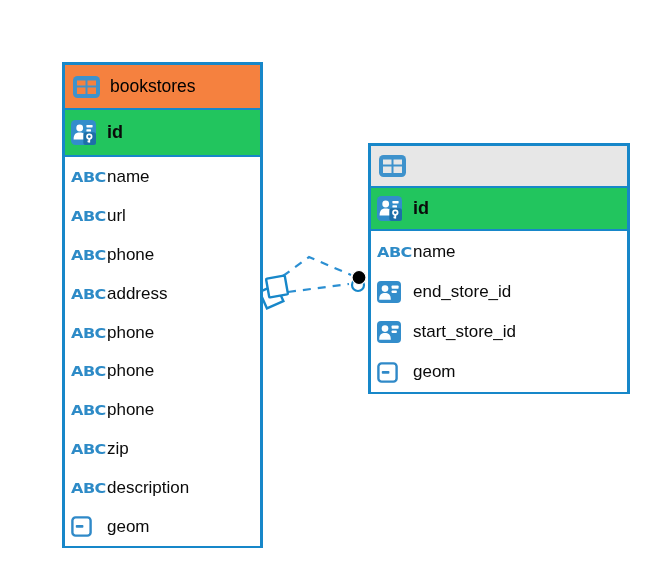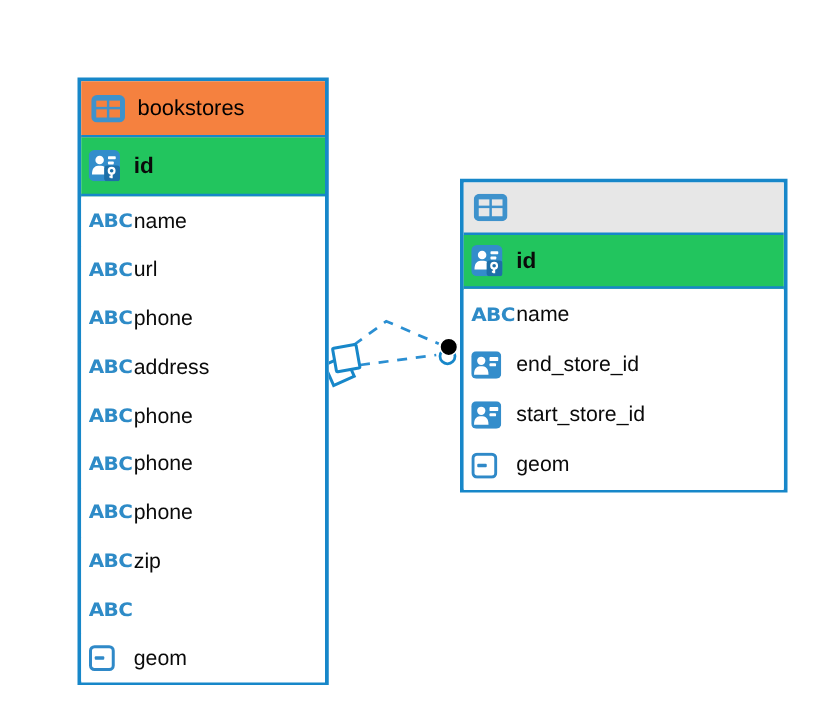--- a/index.html
+++ b/index.html
@@ -127,20 +127,21 @@
       <div class="col-row">
         <span class="icon-cell">
             <span class="abc-icon">ABC</span>
           </span>
         <span class="label">zip</span>
       </div>
       <div class="col-row">
         <span class="icon-cell">
             <span class="abc-icon">ABC</span>
           </span>
+        <span class="label">description</span>
       </div>
       <div class="col-row">
         <span class="icon-cell">
           <svg width="21" height="21" viewBox="0 0 21 21">
             <rect x="1.4" y="1.4" width="18.2" height="18.2" rx="3.2" fill="#fff" stroke="#2F89C8" stroke-width="2.4"></rect>
             <rect x="4.8" y="9" width="7.6" height="2.8" rx="0.8" fill="#2F89C8"></rect>
           </svg>
         </span>
         <span class="label">geom</span>
       </div>

